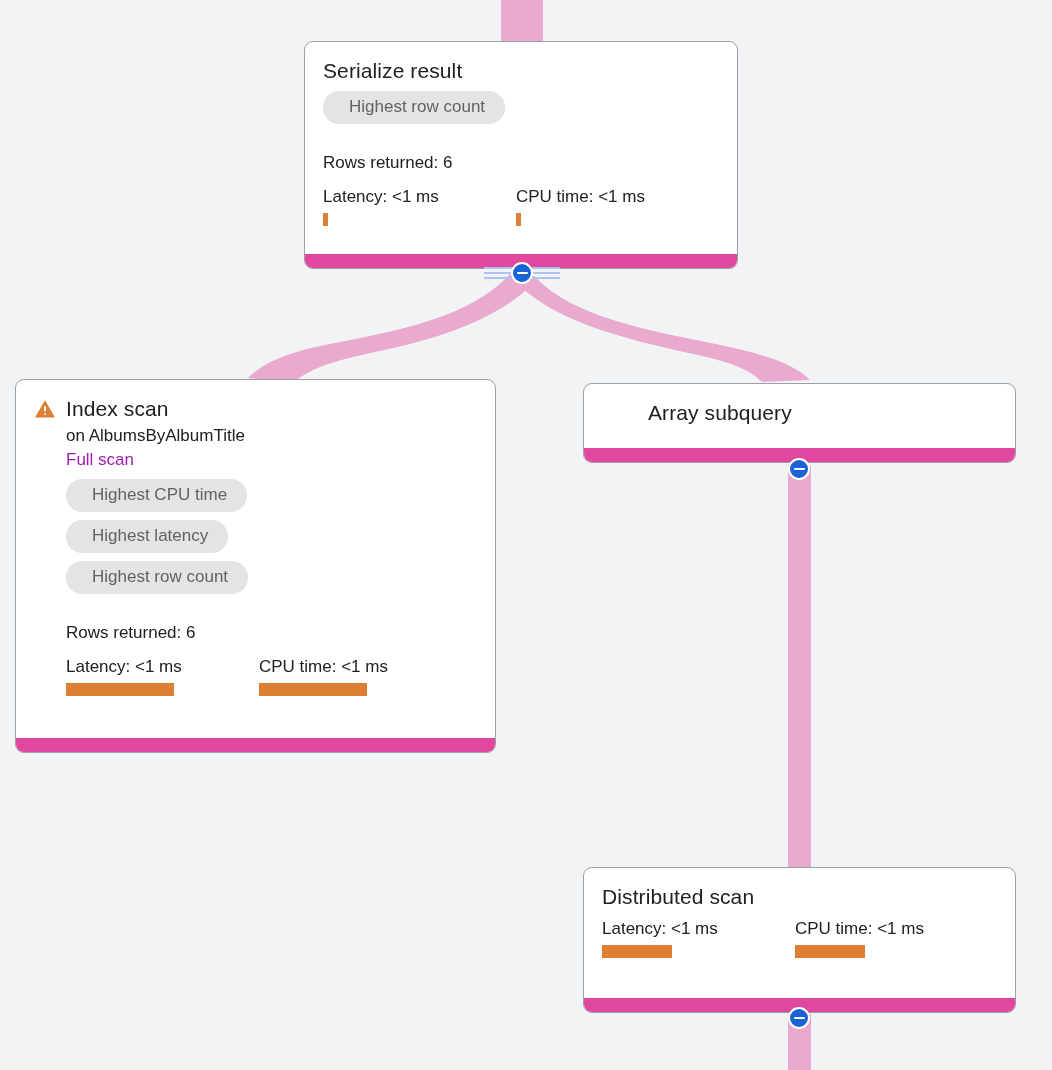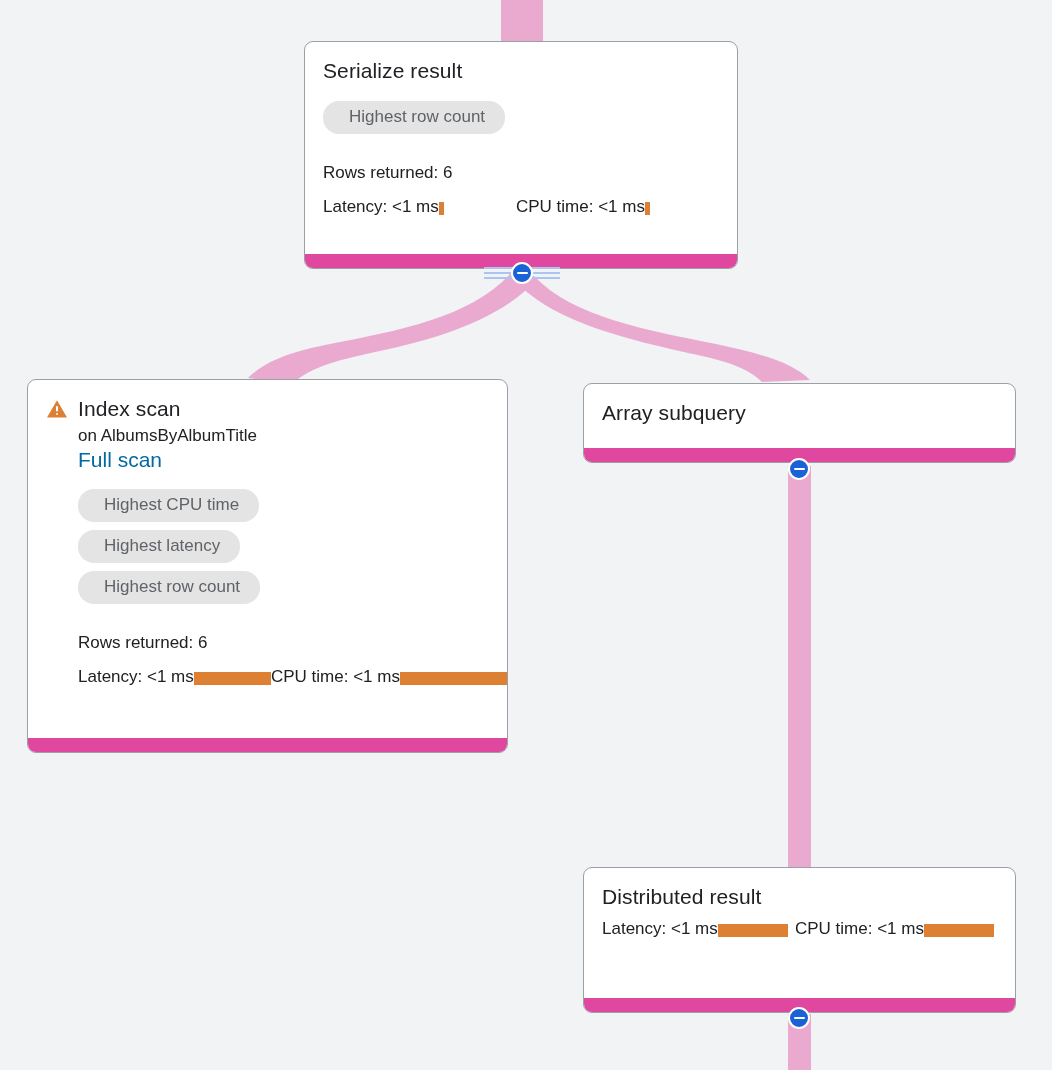--- a/index.html
+++ b/index.html
@@ -72,27 +72,27 @@
     margin-top: 3px;
   }
 
   .node-sub {
     font-size: 17px;
     line-height: 25px;
     color: #202124;
     margin-top: 0;
   }
   .node-sub2 {
-    font-size: 21px;
+    font-size: 17px;
     line-height: 24px;
-    color: #0369a1;
+    color: #a21caf;
   }
 
   .chips {
-    margin-top: 17px;
+    margin-top: 7px;
     display: flex;
     flex-direction: column;
     align-items: flex-start;
     gap: 8px;
     text-align: center;
   }
   .chip {
     background: #E4E4E4;
     color: #5F6368;
     border-radius: 16px;
@@ -108,21 +108,21 @@
     color: #202124;
     margin-top: 28px;
   }
 
   .metrics {
     margin-top: 12px;
     display: flex;
   }
   .metric {
     display: flex;
-    flex-direction: row;
+    flex-direction: column;
   }
   .metric-label {
     font-size: 17px;
     line-height: 21px;
     color: #202124;
     white-space: nowrap;
   }
   .metric-bar {
     height: 13px;
     background: #DD8033;
@@ -227,21 +227,21 @@
       <i></i>
       <i></i>
   </div>
   <div class="toggle-rails" style="left:520px; top:267px; width:40px;">
     <i></i>
       <i></i>
       <i></i>
   </div>
   <div class="toggle" id="t-serialize" style="left:511px; top:262px;"></div>
 
-  <div class="node" id="n-index-scan" style="left:27px; top:379px; width:481px; height:374px;gap:12px;">
+  <div class="node" id="n-index-scan" style="left:15px; top:379px; width:481px; height:374px;gap:12px;">
     <div class="node-body">
       <div class="node-titlerow">
         <span class="warn-icon">
           <svg width="22" height="20" viewBox="0 0 22 20" aria-hidden="true">
             <path d="M11 1.2 L21 18.4 L1 18.4 Z" fill="#DD8033"></path>
             <rect x="10" y="7" width="2" height="5.4" fill="#FFFFFF" rx="1"></rect>
             <rect x="10" y="14" width="2" height="2" fill="#FFFFFF" rx="1"></rect>
           </svg>
         </span>
         <div class="node-title">Index scan</div>
@@ -264,30 +264,30 @@
             <span class="metric-label">CPU time: &lt;1 ms</span>
             <span class="metric-bar" style="width:108px;"></span>
           </div>
         </div>
       </div>
     </div>
     <div class="node-accent"></div>
   </div>
 
   <div class="node" id="n-array-subquery" style="left:583px; top:383px; width:433px; height:80px;">
-    <div class="node-body" style="padding-bottom:9px;">
+    <div class="node-body" style="padding-bottom:9px;margin-left:46px;">
       <div class="node-title">Array subquery</div>
     </div>
     <div class="node-accent"></div>
   </div>
   <div class="toggle" id="t-array" style="left:788px; top:458px;"></div>
 
   <div class="node" id="n-distributed-union" style="left:583px; top:867px; width:433px; height:146px;">
     <div class="node-body">
-      <div class="node-title">Distributed result</div>
+      <div class="node-title">Distributed scan</div>
       <div class="metrics" style="margin-top:8px;">
         <div class="metric" style="width:193px;">
           <span class="metric-label">Latency: &lt;1 ms</span>
           <span class="metric-bar" style="width:70px;"></span>
         </div>
         <div class="metric">
           <span class="metric-label">CPU time: &lt;1 ms</span>
           <span class="metric-bar" style="width:70px;"></span>
         </div>
       </div>

